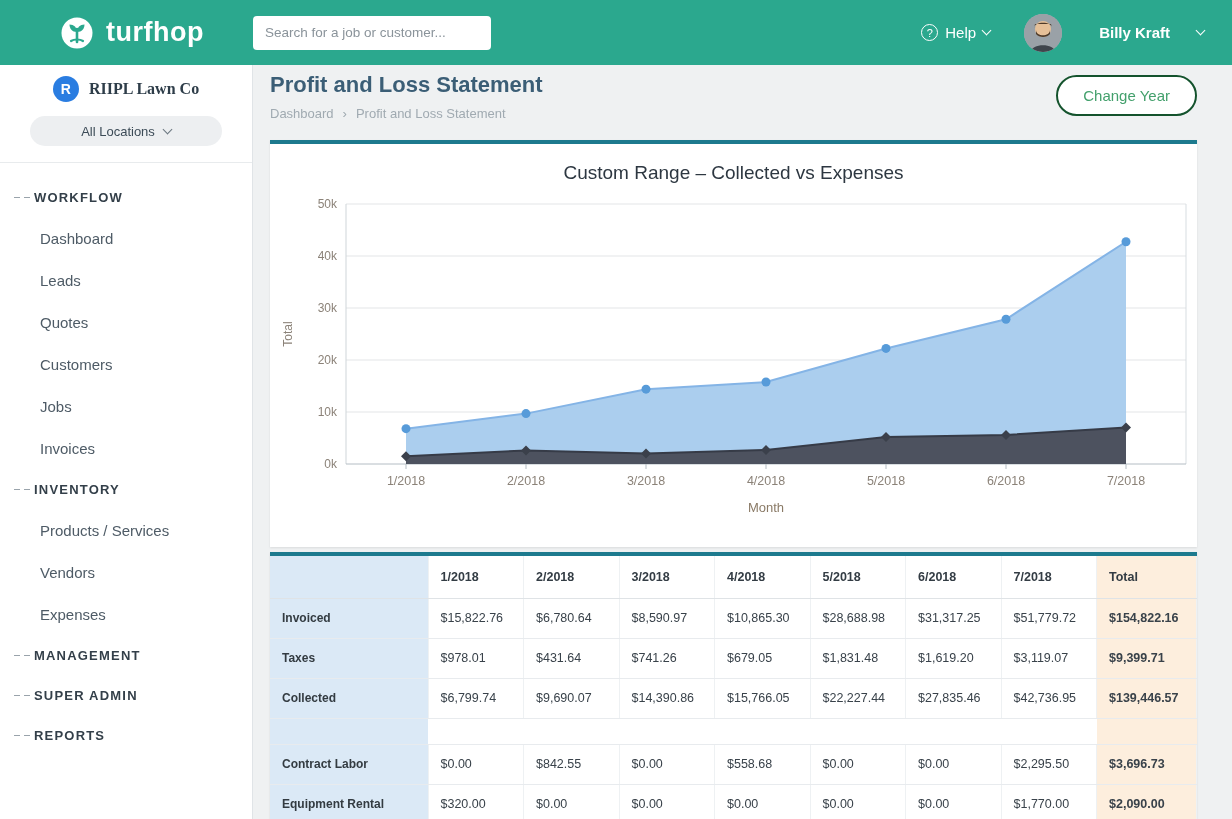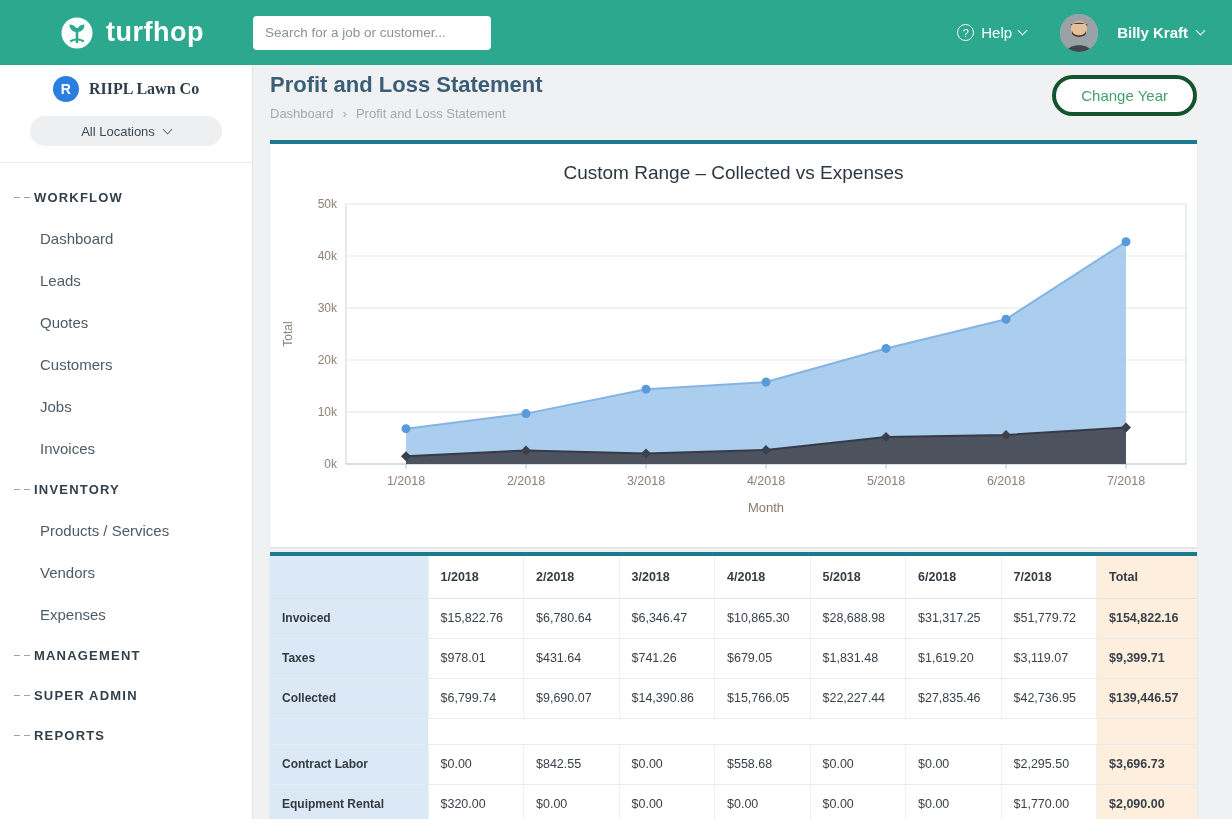--- a/index.html
+++ b/index.html
@@ -10,21 +10,21 @@
   .logo { width:253px; flex:none; display:flex; align-items:center; gap:10px; padding-left:58px; }
   .logo-text { color:#fff; font-size:27px; font-weight:700; letter-spacing:.5px; }
   .search { width:238px; height:34px; border:2px solid rgba(255,255,255,.9); border-radius:4px; padding:0 10px; font-size:13.5px; color:#333; outline:none; background:#fff; font-family:inherit; }
   .search::placeholder { color:#8a939a; }
   .topbar-right { margin-left:auto; display:flex; align-items:center; padding-right:28px; color:#fff; }
   .help { display:flex; align-items:center; gap:7px; font-size:15px; margin-right:34px; cursor:pointer; }
   .help-q { width:17px; height:17px; border:1.5px solid #fff; border-radius:50%; font-size:11px; display:flex; align-items:center; justify-content:center; }
   .chev { width:7px; height:7px; border-right:1.6px solid #fff; border-bottom:1.6px solid #fff; transform:rotate(45deg); margin-top:-4px; }
   .chev.gray { border-color:#6b7780; }
   .avatar { width:38px; height:38px; border-radius:50%; overflow:hidden; margin-right:10px; background:#aab1b7; flex:none; }
-  .user { display:flex; align-items:center; gap:9px; cursor:pointer; }
+  .user { display:flex; align-items:center; gap:27px; cursor:pointer; }
   .user-name { font-size:15px; font-weight:700; }
 
   
   .sidebar { position:absolute; left:0; top:56px; bottom:0; width:253px; background:#fff; border-right:1px solid #e0e4e7; overflow:hidden; }
   .company { display:flex; align-items:center; justify-content:center; gap:10px; padding:20px 0 14px; }
   .company-badge { width:26px; height:26px; border-radius:50%; background:#2a7de1; color:#fff; font-weight:700; font-size:14px; display:flex; align-items:center; justify-content:center; }
   .company-name { font-size:16px; font-weight:700; color:#2e3d49;font-family:Liberation Serif, serif; }
   .loc-pill { margin:0 auto; width:192px; height:30px; background:#edeff1; border-radius:15px; display:flex; align-items:center; justify-content:center; gap:9px; font-size:13px; color:#3c4b57; cursor:pointer; }
   .sidebar-sep { border-bottom:1px solid #e8ebed; margin-top:16px; }
   .nav { padding-top:14px; }
@@ -32,21 +32,21 @@
   .dash { display:flex; align-items:center; gap:4px; width:19px; flex:none; }
   .dash i { display:block; width:6px; height:0; border-top:1px solid #99a3ab; }
   .nav-item { height:42px; display:flex; align-items:center; padding-left:40px; font-size:15px; color:#4e5b66; cursor:pointer; }
 
   
   .main { position:absolute; left:253px; top:56px; right:0; bottom:0; padding:16px 35px 0 17px; overflow:hidden; }
   .title-row { display:flex; justify-content:space-between; align-items:flex-start; }
   .page-title { font-size:22px; font-weight:600; color:#3b5e76; }
   .breadcrumb { margin-top:8px; font-size:13px; color:#a0aab1; display:flex; gap:9px; align-items:center; }
   .breadcrumb .crumb { cursor:pointer; }
-  .change-year { height:41px; padding:0 25px; border:4px solid #14532d; border-radius:21px; background:#fff; color:#43a06c; font-size:15px; cursor:pointer; font-family:inherit; margin-top:3px; }
+  .change-year { height:41px; padding:0 25px; border:2px solid #14532d; border-radius:21px; background:#fff; color:#43a06c; font-size:15px; cursor:pointer; font-family:inherit; margin-top:3px; }
 
   .card { background:#fff; border-top:4px solid #1d7a8e; box-shadow:0 1px 2px rgba(0,0,0,.09); }
   .chart-card { margin-top:19px; height:407px; overflow:hidden; }
   .chart-title { text-align:center; font-size:19px; color:#2d3741; padding-top:18px; font-weight:400; }
   .chart-svg { display:block; margin:4px auto 0; }
 
   .table-card { margin-top:5px; }
   table { width:100%; border-collapse:collapse; table-layout:fixed; }
   th, td { font-size:12.5px; padding:0 12px; height:40px; text-align:left; border-bottom:1px solid #e8ebee; border-right:1px solid #eef1f3; color:#39424a; font-weight:400; overflow:hidden; white-space:nowrap; }
   thead th { font-weight:700; height:42px; border-bottom:1px solid #dfe3e6; color:#333c44; }
@@ -230,21 +230,21 @@
             <th>6/2018</th>
             <th>7/2018</th>
             <th class="col-total">Total</th>
           </tr>
         </thead>
       <tbody>
           <tr class="data-row">
             <th class="col-label">Invoiced</th>
             <td>$15,822.76</td>
             <td>$6,780.64</td>
-            <td>$6,346.47</td>
+            <td>$8,590.97</td>
             <td>$10,865.30</td>
             <td>$28,688.98</td>
             <td>$31,317.25</td>
             <td>$51,779.72</td>
             <td class="col-total">$154,822.16</td>
           </tr>
           <tr class="data-row">
             <th class="col-label">Taxes</th>
             <td>$978.01</td>
             <td>$431.64</td>

